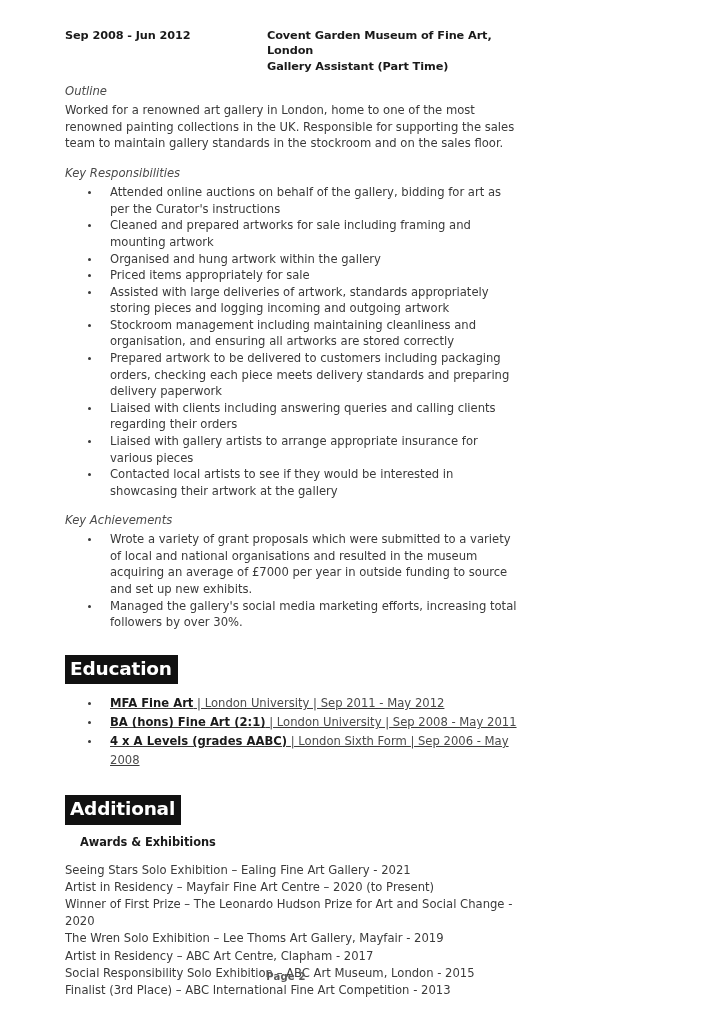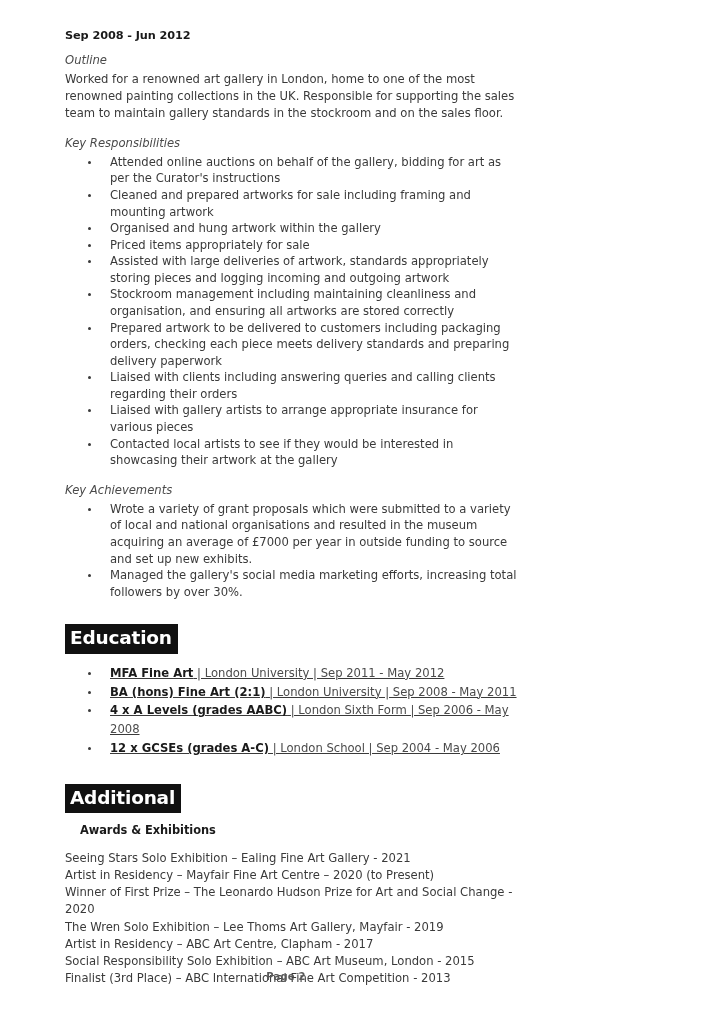--- a/index.html
+++ b/index.html
@@ -168,20 +168,24 @@
     font-weight: bold;
   }
 </style>
 </head>
 <body>
 
 <div class="page">
 
   <div class="job-header">
     <div class="job-dates">Sep 2008 - Jun 2012</div>
+    <div class="job-meta">
+      <div>Covent Garden Museum of Fine Art, London</div>
+      <div>Gallery Assistant (Part Time)</div>
+    </div>
   </div>
 
   <div class="sub-label">Outline</div>
   <p class="body-para">Worked for a renowned art gallery in London, home to one of the most renowned painting collections in the UK. Responsible for supporting the sales team to maintain gallery standards in the stockroom and on the sales floor.</p>
 
   <div class="sub-label tight-top">Key Responsibilities</div>
   <ul class="bullets" id="responsibilities-list">
       <li>Attended online auctions on behalf of the gallery, bidding for art as per the Curator's instructions</li>
       <li>Cleaned and prepared artworks for sale including framing and mounting artwork</li>
       <li>Organised and hung artwork within the gallery</li>
@@ -200,21 +204,20 @@
       <li>Managed the gallery's social media marketing efforts, increasing total followers by over 30%.</li>
     </ul>
 
   <div class="heading-wrap edu">
     <span class="section-heading">Education</span>
   </div>
   <ul class="edu-list" id="education-list">
       <li><span class="edu-degree">MFA Fine Art</span><span class="edu-rest"> | London University | Sep 2011 - May 2012</span></li>
       <li><span class="edu-degree">BA (hons) Fine Art (2:1)</span><span class="edu-rest"> | London University | Sep 2008 - May 2011</span></li>
       <li><span class="edu-degree">4 x A Levels (grades AABC)</span><span class="edu-rest"> | London Sixth Form | Sep 2006 - May 2008</span></li>
-      <li><span class="edu-degree">12 x GCSEs (grades A-C)</span><span class="edu-rest"> | London School | Sep 2004 - May 2006</span></li>
     </ul>
 
   <div class="heading-wrap add">
     <span class="section-heading">Additional</span>
   </div>
   <div class="sub-heading-bold">Awards &amp; Exhibitions</div>
   <div id="awards-list">
       <div class="award-line">Seeing Stars Solo Exhibition – Ealing Fine Art Gallery - 2021</div>
       <div class="award-line">Artist in Residency – Mayfair Fine Art Centre – 2020 (to Present)</div>
       <div class="award-line">Winner of First Prize – The Leonardo Hudson Prize for Art and Social Change - 2020</div>

